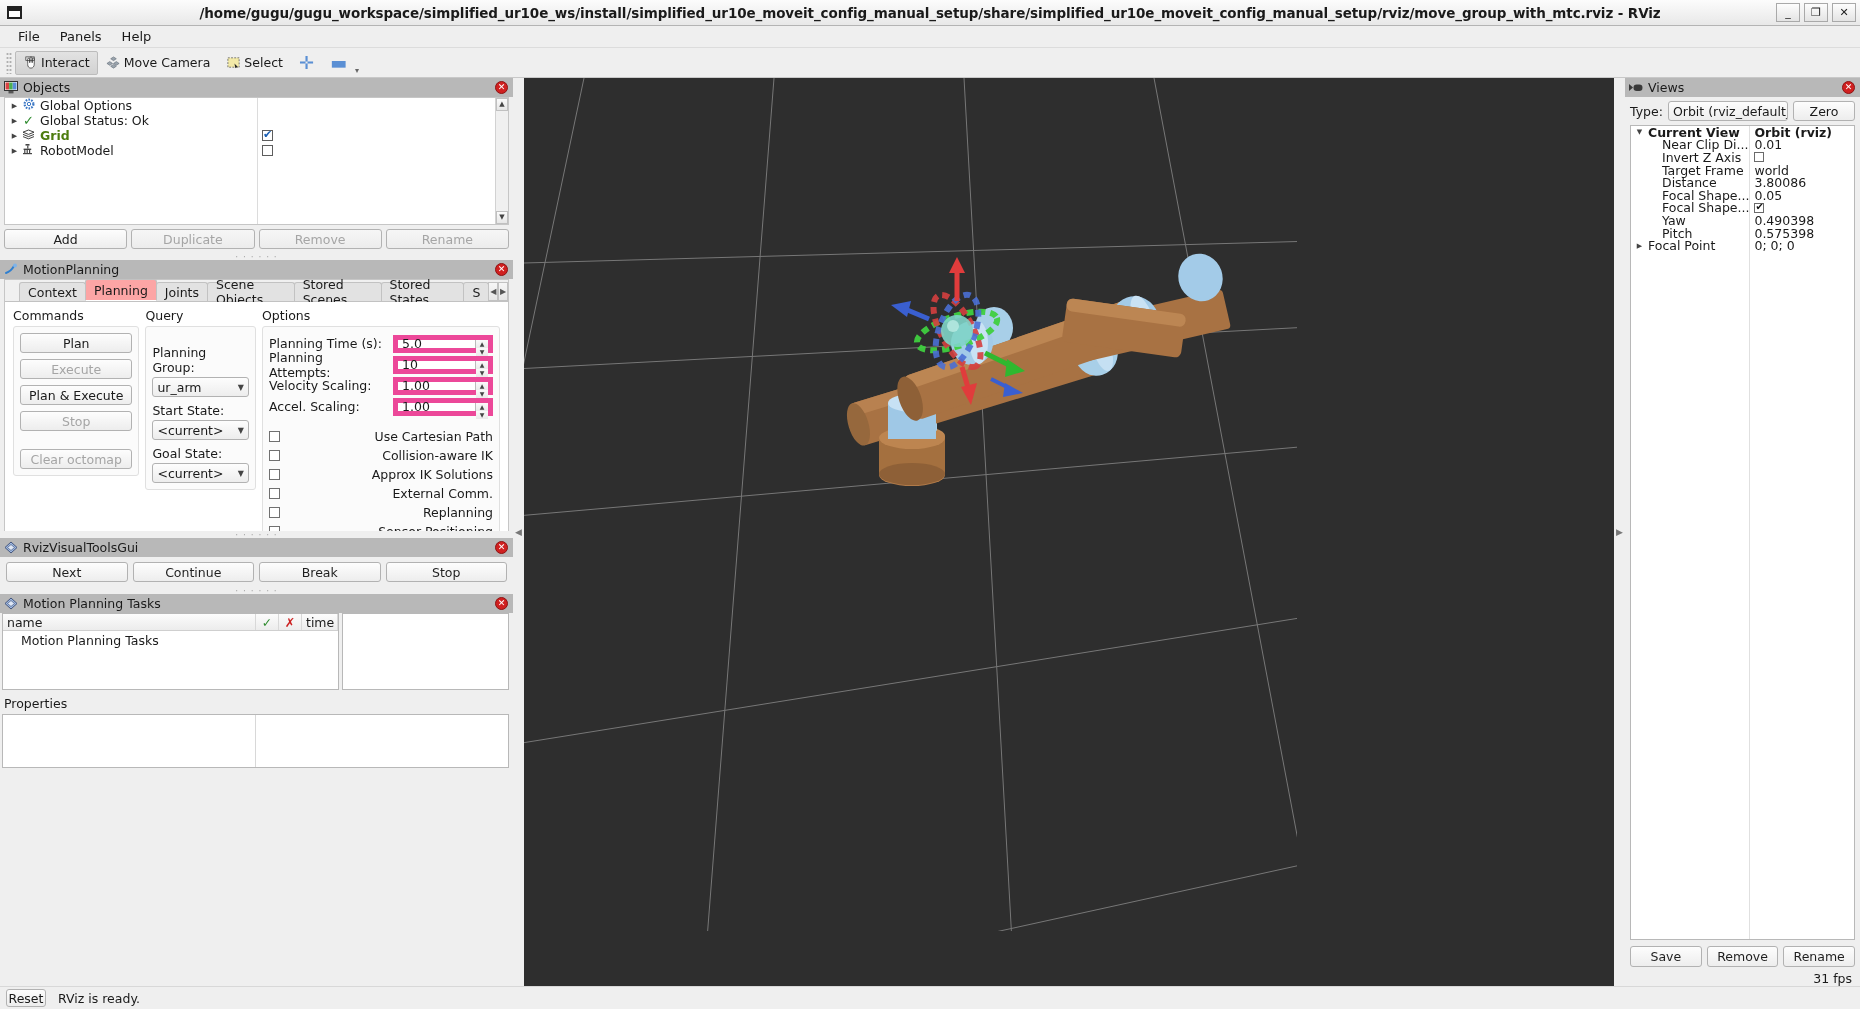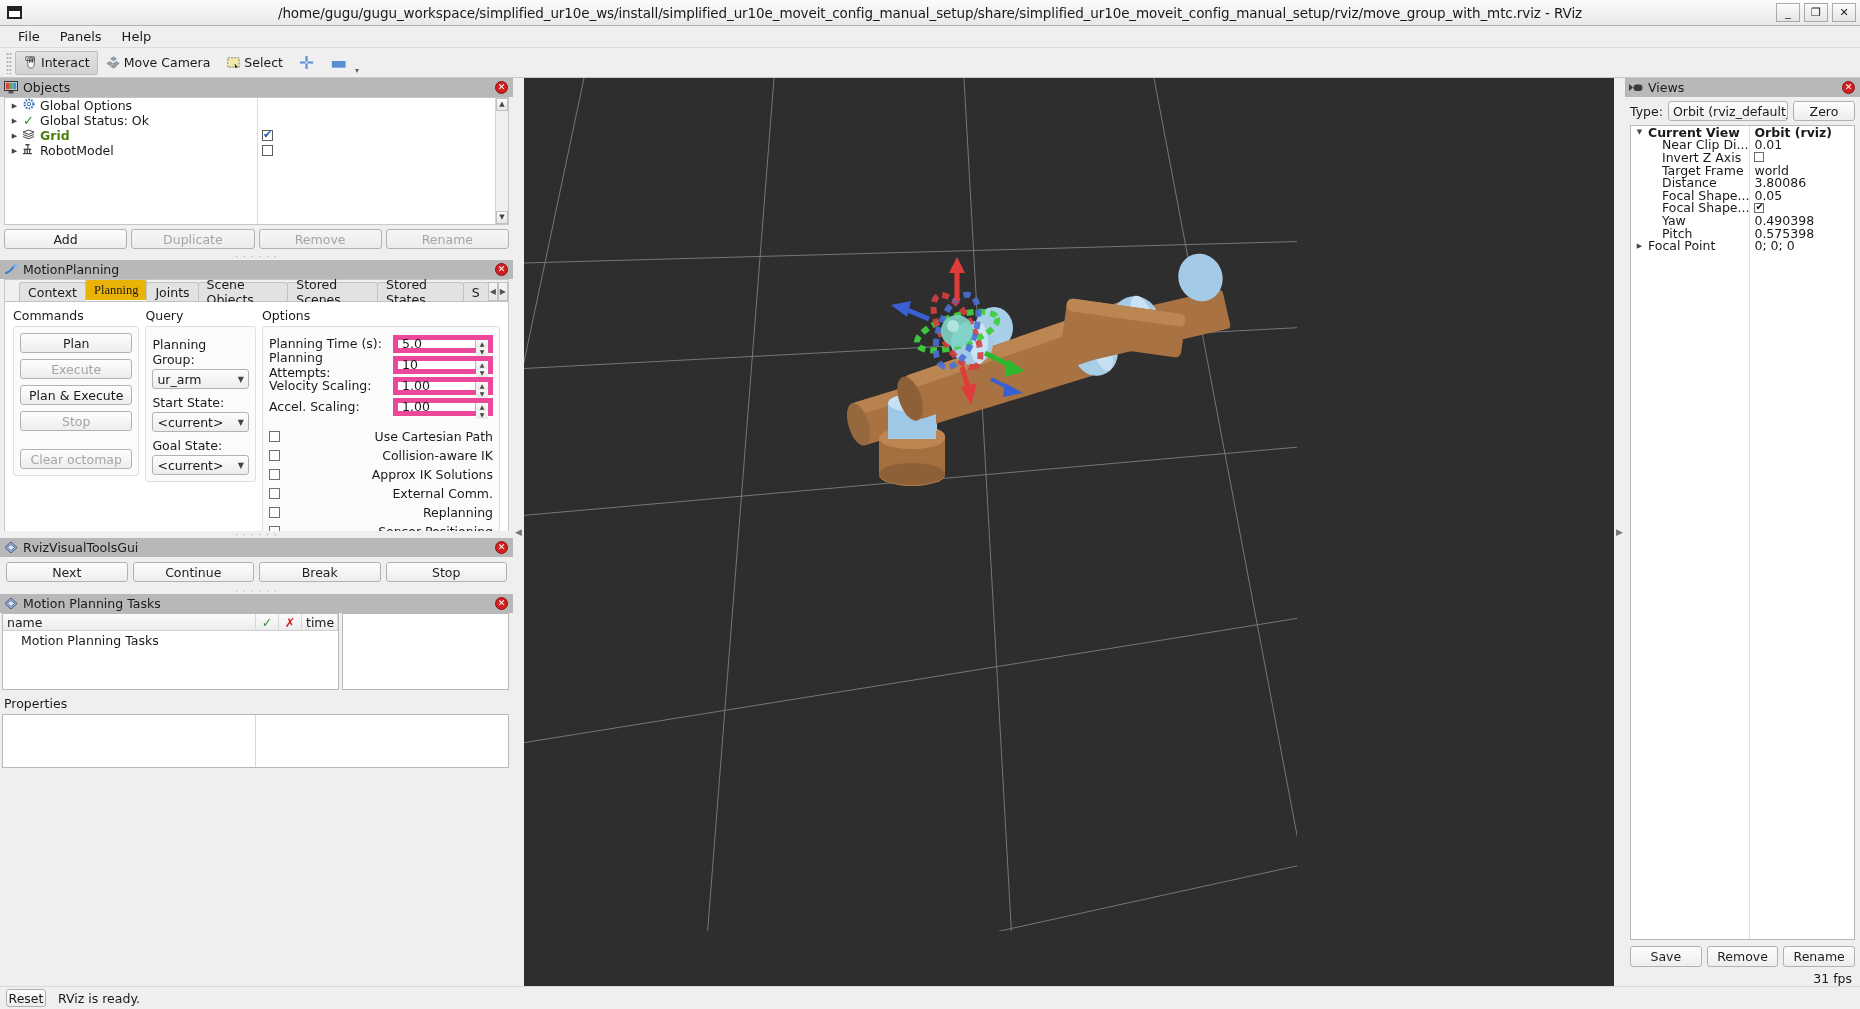--- a/index.html
+++ b/index.html
@@ -25,21 +25,21 @@
     width: 15px; height: 13px;
     margin-left: 7px;
     border: 2px solid #222;
     border-top-width: 5px;
     background: #fff;
   }
   #titlebar .title-text {
     position: absolute;
     left: 0; right: 0;
     text-align: center;
-    font-weight: normal;
+    font-weight: bold;
     font-size: 13.5px;
     letter-spacing: -0.1px;
     pointer-events: none;
   }
   #titlebar .win-buttons {
     position: absolute; right: 4px; top: 3px;
     display: flex; gap: 4px;
   }
   .win-btn {
     width: 24px; height: 19px;
@@ -222,26 +222,25 @@
     padding: 0 8px;
     font-size: 12.5px;
     background: #e2e2e2;
     border: 1px solid #c2c2c2;
     border-bottom: none;
     border-radius: 3px 3px 0 0;
     display: flex; align-items: center;
     margin-right: -1px;
   }
   .mp-tab.sel {
-    background: #eab308;
+    background: #fca5a5;
     height: 22px;
     font-weight: normal;
     border-bottom: 1px solid #fff;
     z-index: 2;
-    font-family: Liberation Serif, serif;
   }
   .tab-scroll {
     width: 12px; height: 19px;
     border: 1px solid #c2c2c2;
     background: linear-gradient(#f6f6f6,#e6e6e6);
     display:flex; align-items:center; justify-content:center;
     font-size: 8px; color: #555;
   }
   #mp-content {
     flex: 1;
@@ -715,21 +714,21 @@
               </div>
           </div>
           <div id="pathc">
             <div class="lbl">Path Constraints</div>
           </div>
         </div>
 
         <div id="query-col">
           <div class="col-label">Query</div>
           <div class="groupbox" id="query-box">
-            <div class="field-lbl" style="margin-top:4px">Planning Group:</div>
+            <div class="field-lbl" style="margin-top:12px">Planning Group:</div>
             <div class="combo">
               <span>ur_arm</span>
               <span class="arrow">▼</span>
             </div>
             <div class="field-lbl">Start State:</div>
             <div class="combo">
               <span>&lt;current&gt;</span>
               <span class="arrow">▼</span>
             </div>
             <div class="field-lbl">Goal State:</div>

